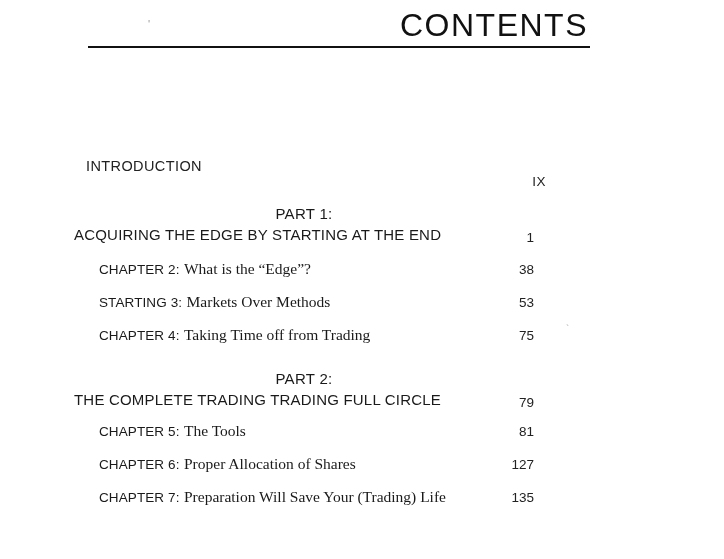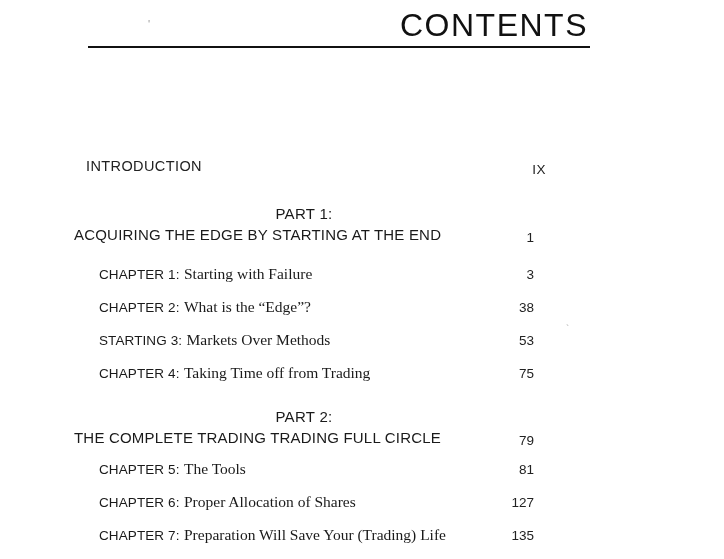--- a/index.html
+++ b/index.html
@@ -60,21 +60,21 @@
     margin-left: 12px;
   }
 
   .entry-label {
     display: inline-block;
     vertical-align: top;
   }
   .entry-page {
     position: absolute;
     right: 0;
-    top: 4px;
+    top: 16px;
     text-align: right;
     width: 46px;
   }
 
   
   .intro {
     margin-bottom: 28px;
   }
   .intro .entry-label {
     font-size: 14.5px;
@@ -179,25 +179,20 @@
     </div>
 
     <div class="part">
       <div class="part-num">PART 1:</div>
       <div class="part-title-row">
         <span class="part-title">ACQUIRING THE EDGE BY STARTING AT THE END</span>
         <span class="entry-page">1</span>
       </div>
     </div>
 
-    <div class="chapter" style="margin-top:18px;">
-      <span class="ch-name">CHAPTER 1:</span>
-      <span class="ch-title">Starting with Failure</span>
-      <span class="entry-page">3</span>
-    </div>
 
     <div class="chapter">
       <span class="ch-name">CHAPTER 2:</span>
       <span class="ch-title">What is the “Edge”?</span>
       <span class="entry-page">38</span>
     </div>
 
     <div class="chapter">
       <span class="ch-name">STARTING 3:</span>
       <span class="ch-title">Markets Over Methods</span>

